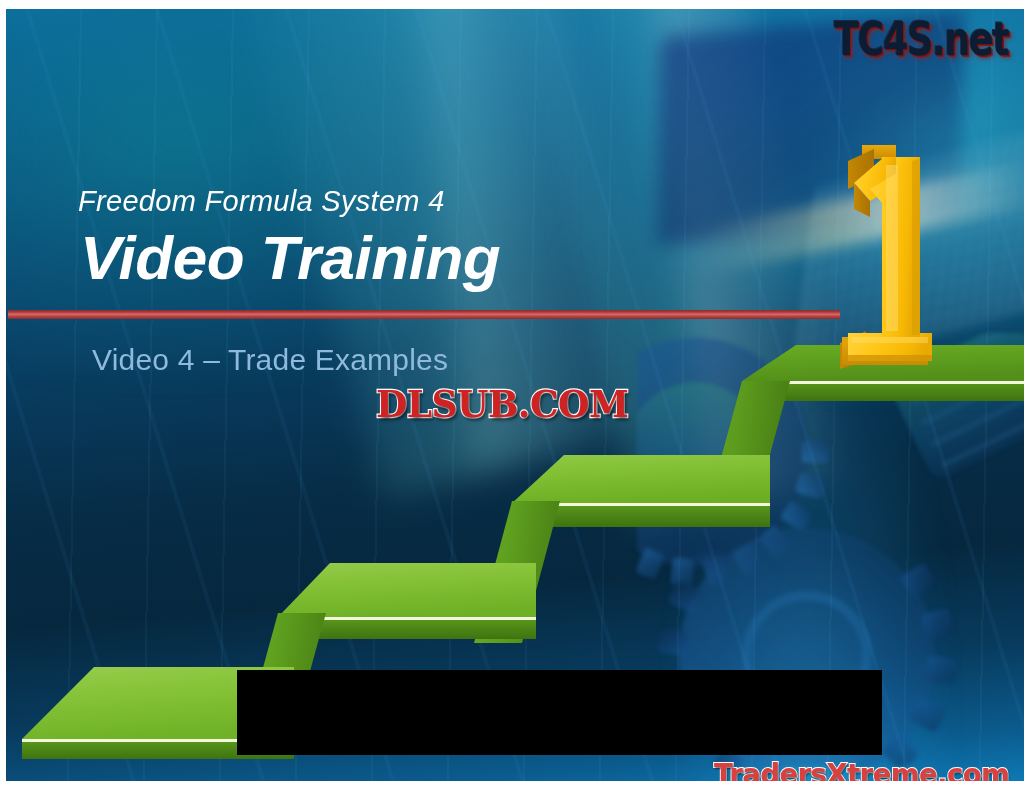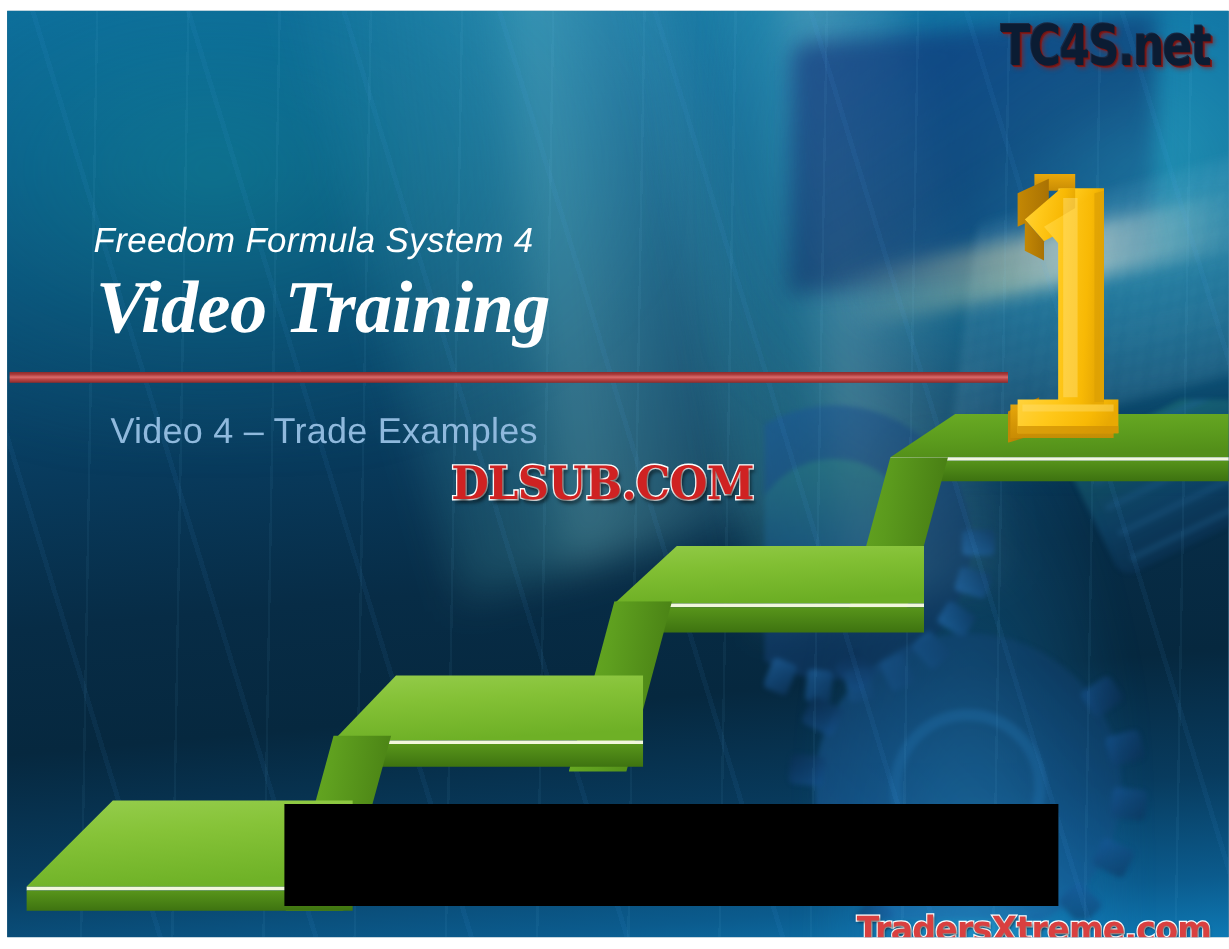--- a/index.html
+++ b/index.html
@@ -239,21 +239,20 @@
   .main-title {
     position: absolute;
     left: 74px;
     top: 213px;
     font-size: 62px;
     font-style: italic;
     font-weight: bold;
     color: #ffffff;
     letter-spacing: -0.5px;
     white-space: nowrap;
-    font-family: Liberation Serif, serif;
   }
 
   .subtitle {
     position: absolute;
     left: 86px;
     top: 334px;
     font-size: 30px;
     font-weight: 400;
     color: #8fb9dd;
     letter-spacing: 0.2px;

